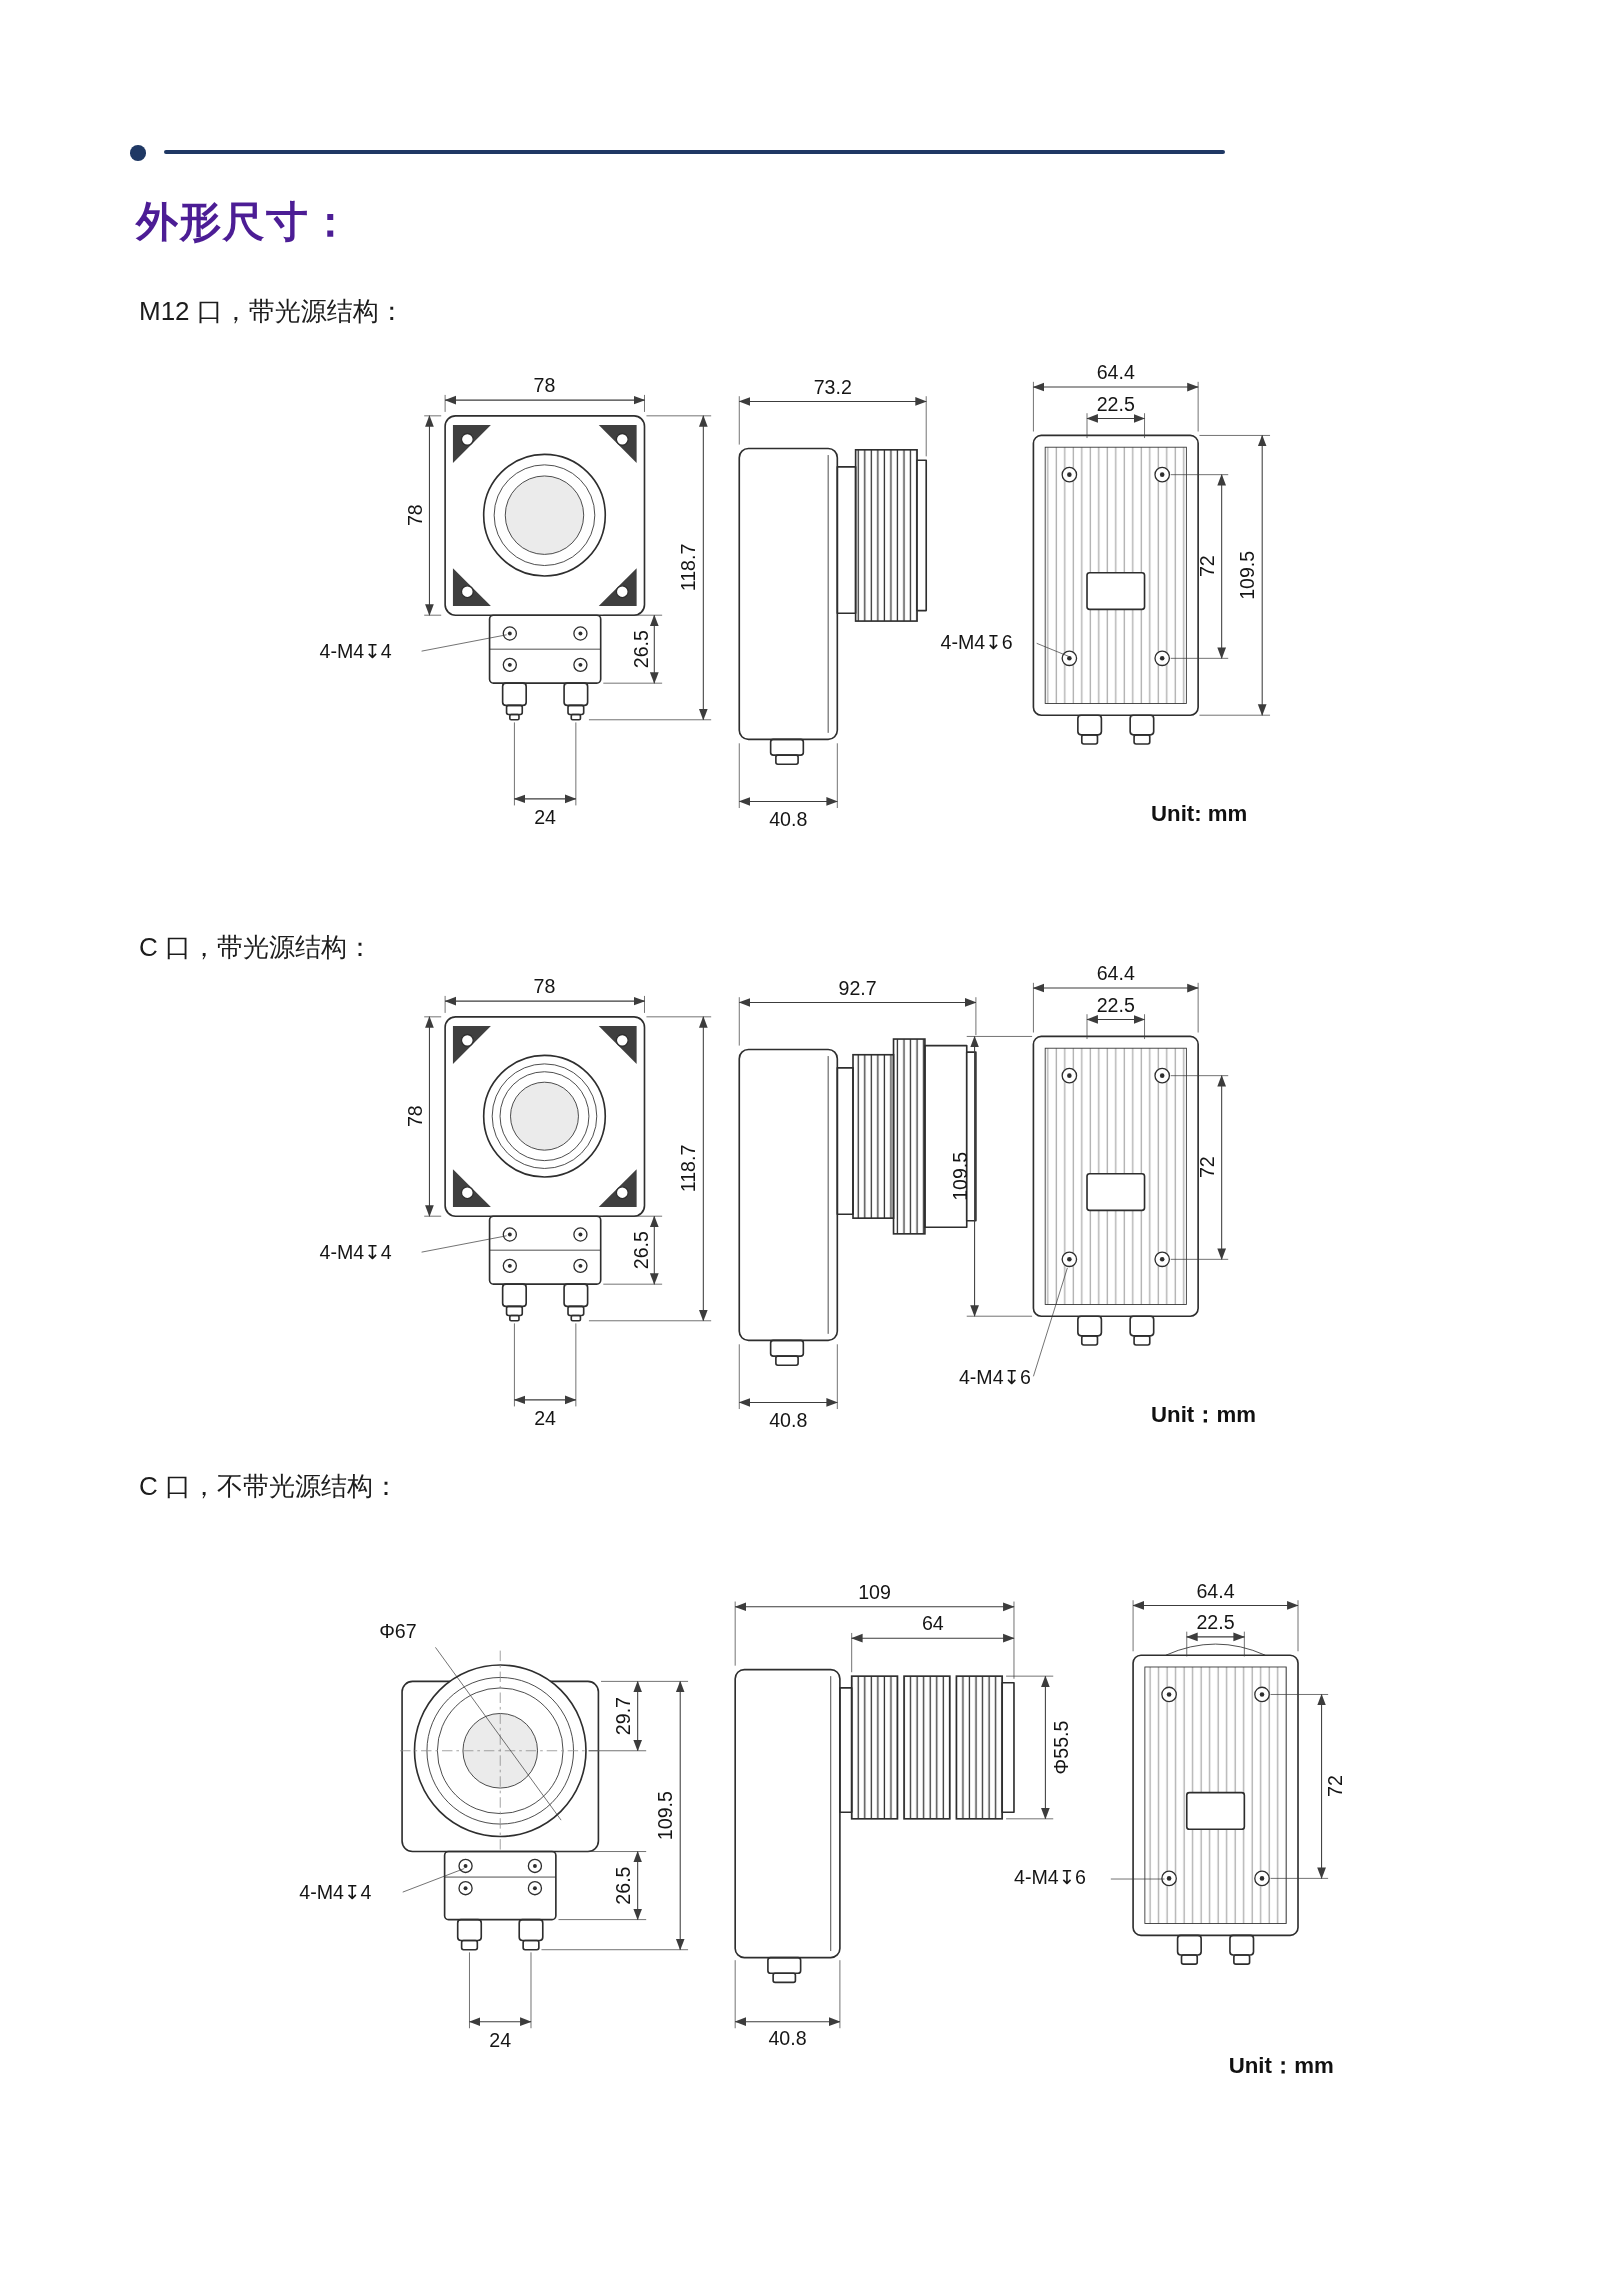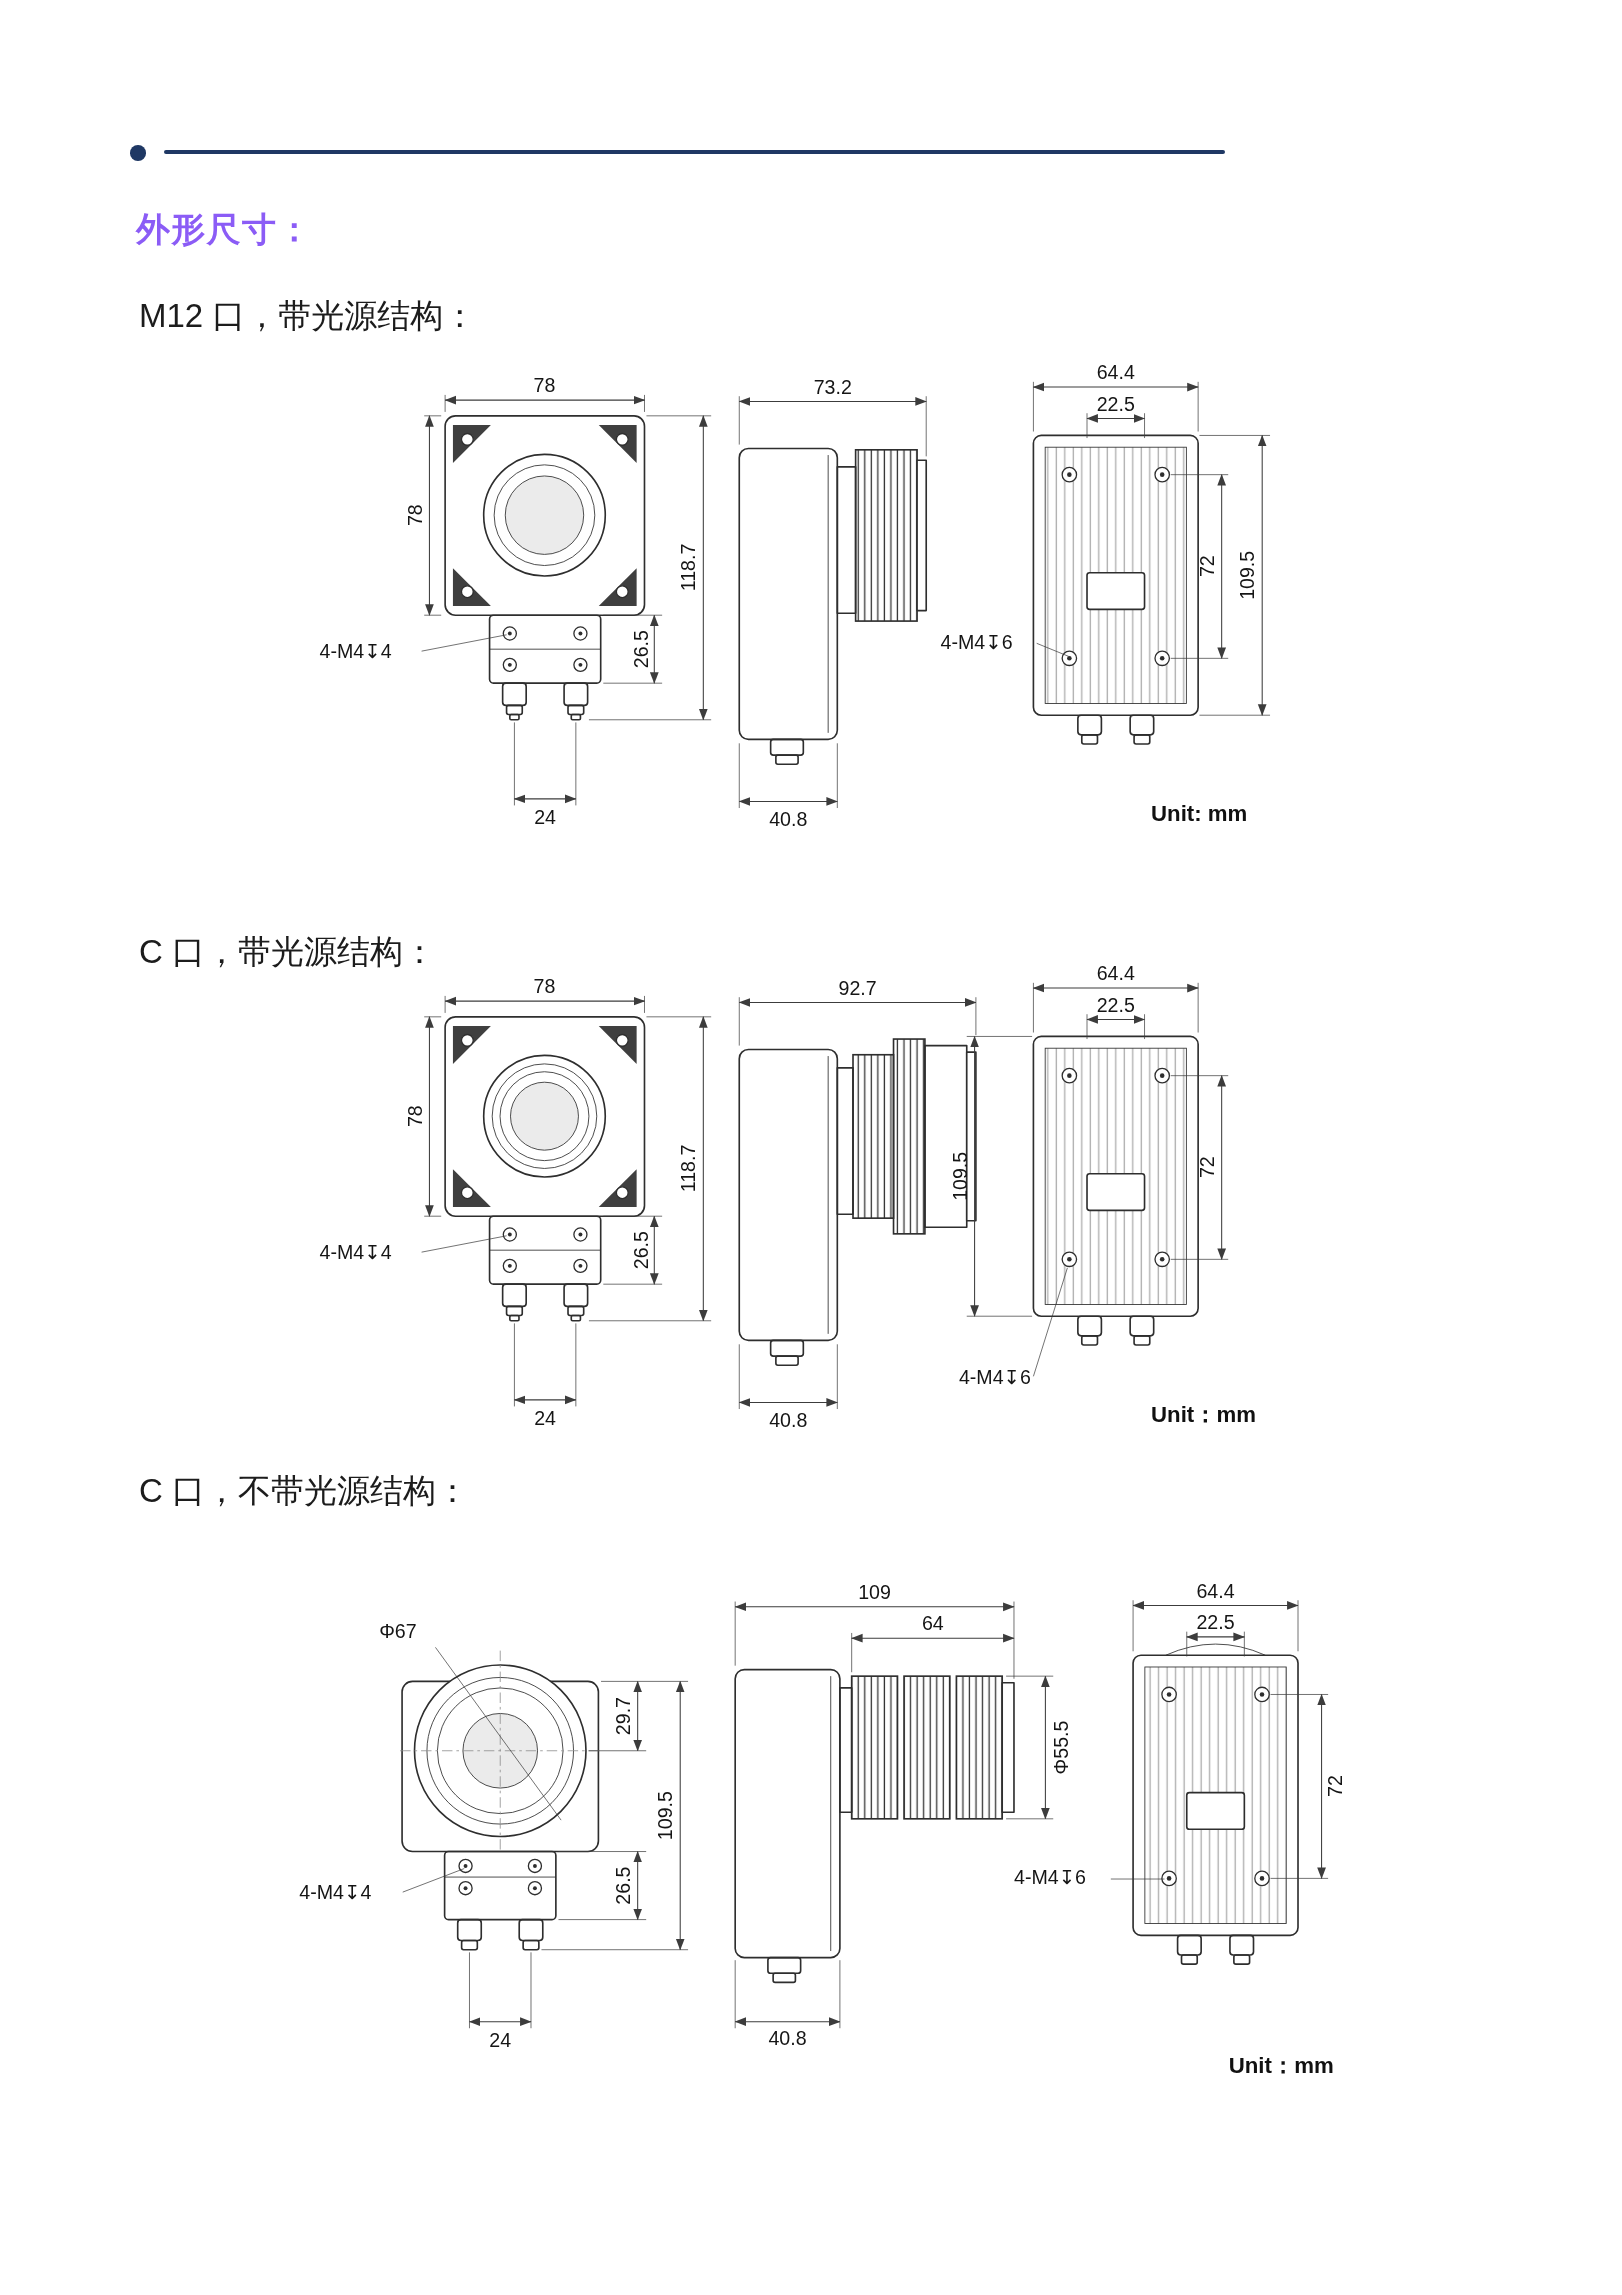--- a/index.html
+++ b/index.html
@@ -1,21 +1,21 @@
 <!DOCTYPE html>
 <html style="font-size:10.5px"><head>
 <meta charset="utf-8">
 <style>
   html,body{margin:0;padding:0;background:#ffffff}
   .page{position:relative;width:1622px;height:2295px;background:#ffffff;overflow:hidden;
         font-family:"Liberation Sans","DejaVu Sans",sans-serif;color:#1c1c1c}
   .hdr-dot{position:absolute;left:130px;top:145px;width:15.7px;height:15.7px;border-radius:50%;background:#1f3864}
   .hdr-line{position:absolute;left:164px;top:150px;width:1061px;height:3.9px;background:#1f3864;border-radius:2px}
-  .title{position:absolute;left:136px;top:207px;font-size:34px;font-weight:bold;color:#8b5cf6;letter-spacing:1.3px}
-  .seclabel{position:absolute;left:139px;font-size:33px;color:#1c1c1c}
+  .title{position:absolute;left:136px;top:194px;font-size:42px;font-weight:bold;color:#4c1d95;letter-spacing:1.3px}
+  .seclabel{position:absolute;left:139px;font-size:26px;color:#1c1c1c}
   .svgwrap{position:absolute;left:281px}
   text{font-family:"Liberation Sans","DejaVu Sans",sans-serif}
   .dt{font-size:30px;fill:#151515}
   .unit{font-size:34px;font-weight:600;fill:#111}
   .ol{fill:none;stroke:#2e2e2e;stroke-width:2.5;stroke-linejoin:round}
   .ol2{fill:#fff;stroke:#2e2e2e;stroke-width:2.5;stroke-linejoin:round}
   .thin{fill:none;stroke:#2e2e2e;stroke-width:1.3}
   .dim{fill:none;stroke:#3c3c3c;stroke-width:1.6}
   .ext{fill:none;stroke:#3c3c3c;stroke-width:1.1}
   .ctr{fill:none;stroke:#8a8a8a;stroke-width:1.2;stroke-dasharray:16 6 4 6}

